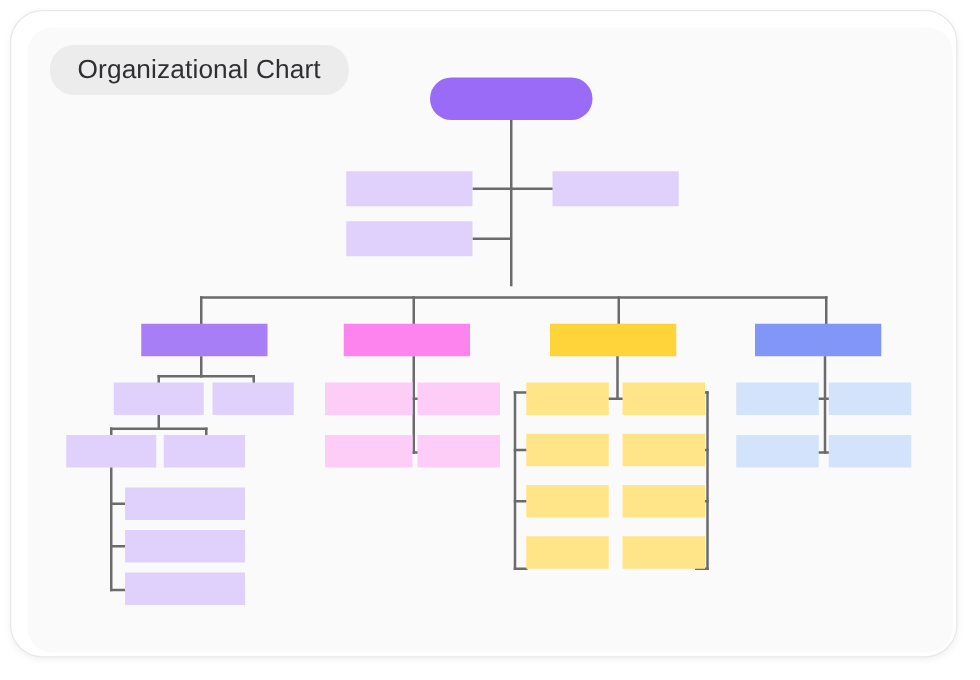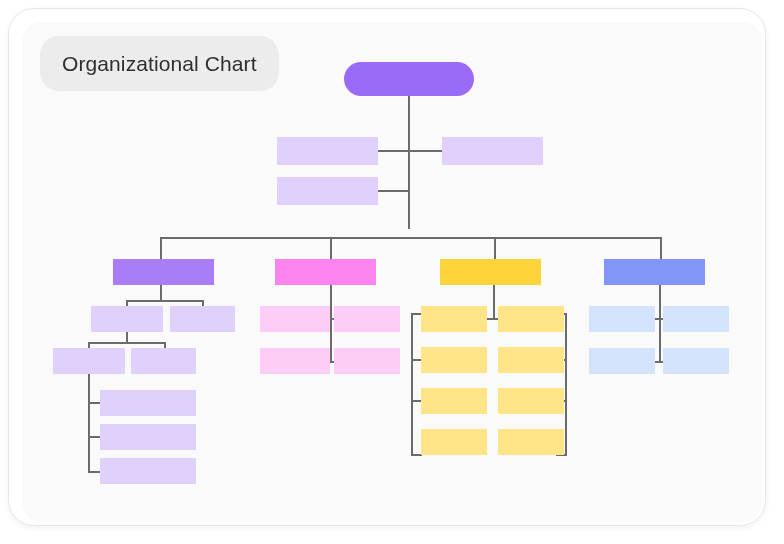--- a/index.html
+++ b/index.html
@@ -22,21 +22,21 @@
     position:absolute;left:22px;top:22px;
     width:740px;height:500px;
     background:#fafafa;
     border-radius:20px;
     box-sizing:border-box;
     overflow:hidden;
   }
   .chart-canvas{position:absolute;left:0;top:0;width:784px;height:544px;}
   .title-pill{
     position:absolute;left:40px;top:36px;
-    height:55px;padding:0 22px;
+    height:40px;padding:0 22px;
     display:flex;align-items:center;
     background:#ececec;
     border-radius:19px;
     color:#2f2f33;
     font-size:21px;
     letter-spacing:0.1px;
     white-space:nowrap;
   }
   .node{position:absolute;box-sizing:border-box;}
   .line{position:absolute;background:#6b6b6b;}

